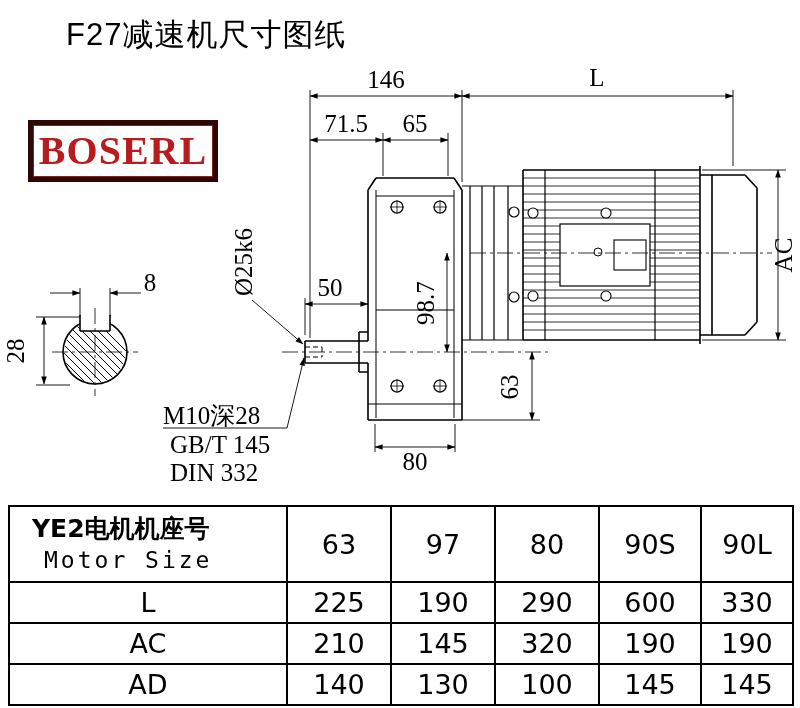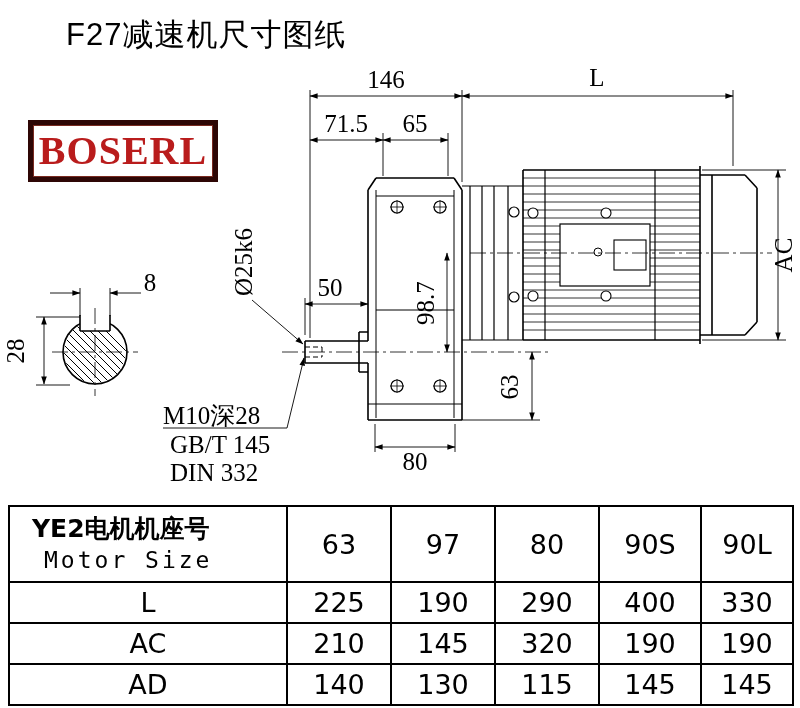--- a/index.html
+++ b/index.html
@@ -187,33 +187,33 @@
       <td>97</td>
       <td>80</td>
       <td>90S</td>
       <td>90L</td>
     </tr>
     <tr class="row">
       <td>L</td>
       <td>225</td>
       <td>190</td>
       <td>290</td>
-      <td>400</td>
+      <td>600</td>
       <td>330</td>
     </tr>
     <tr class="row">
       <td>AC</td>
       <td>210</td>
       <td>145</td>
       <td>320</td>
       <td>190</td>
       <td>190</td>
     </tr>
     <tr class="row">
       <td>AD</td>
       <td>140</td>
       <td>130</td>
-      <td>115</td>
+      <td>100</td>
       <td>145</td>
       <td>145</td>
     </tr>
   </tbody>
 </table>
 
 </body></html>

